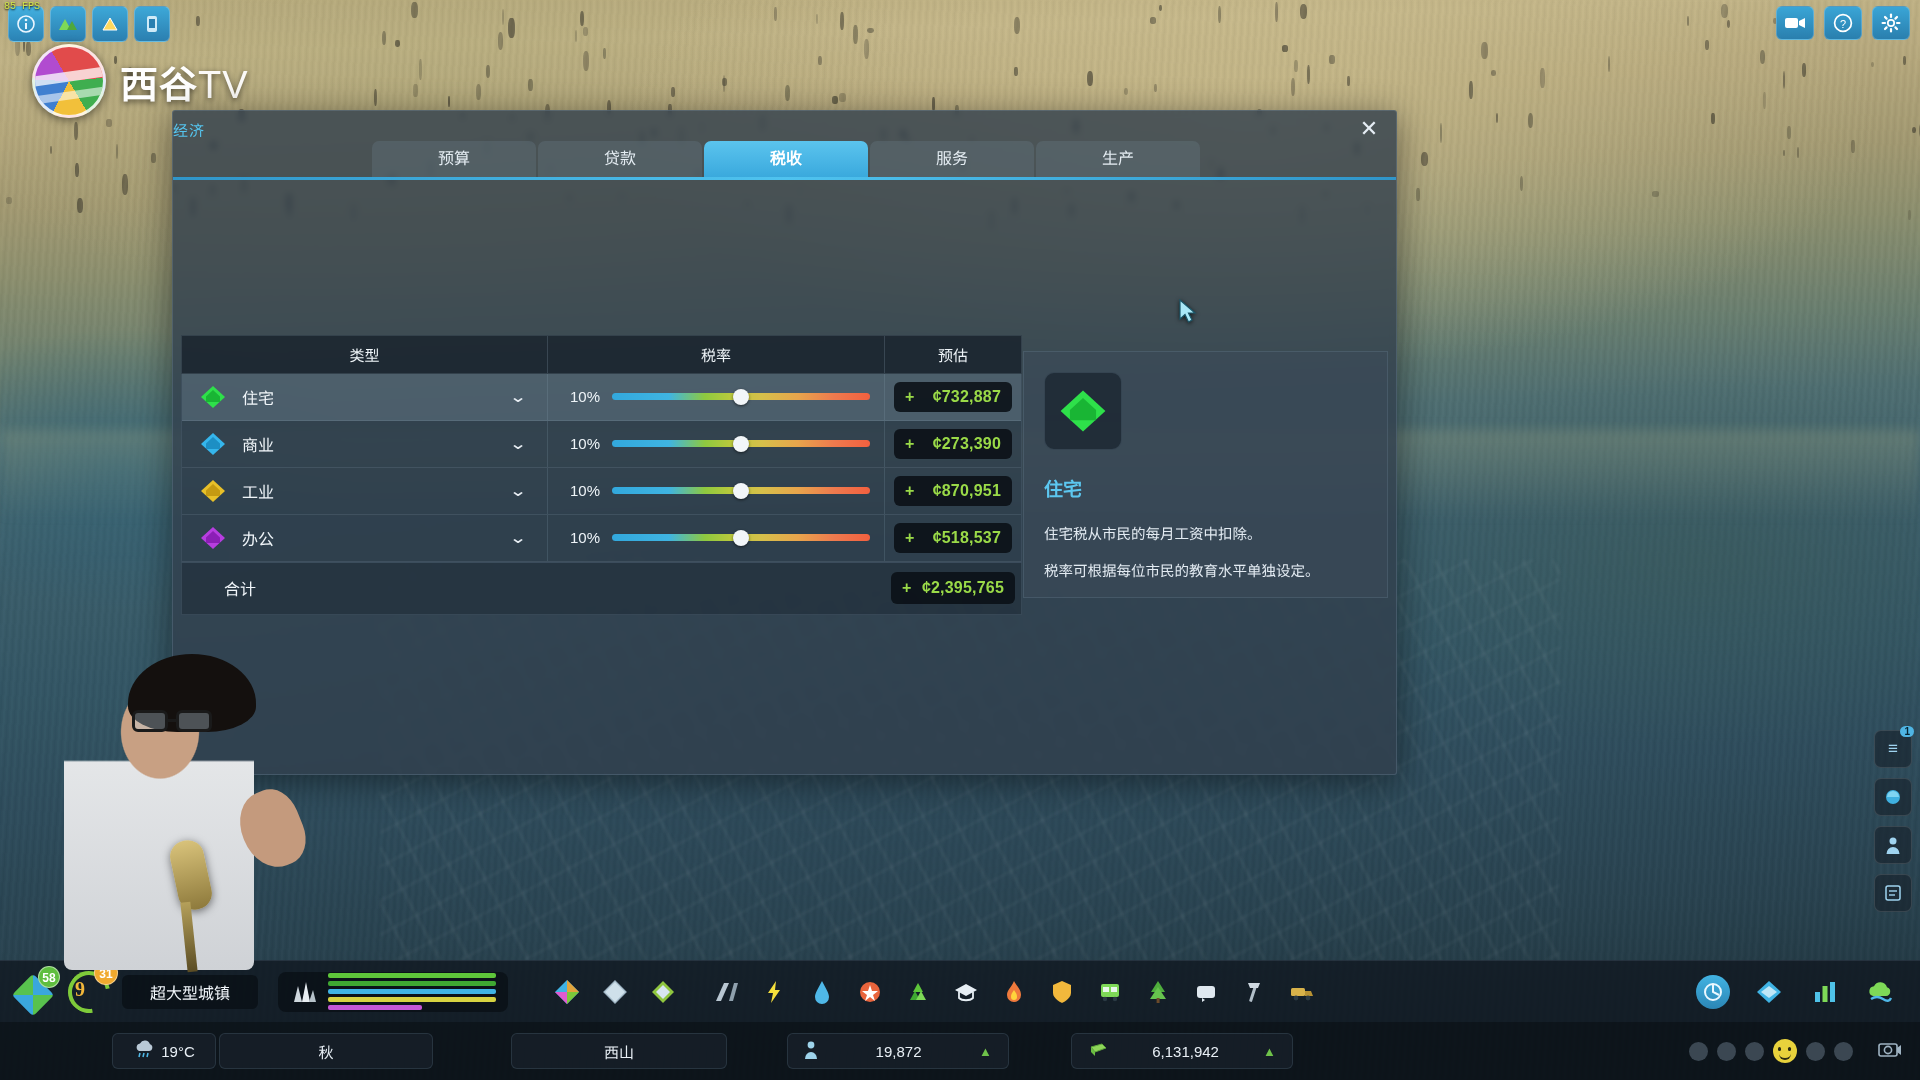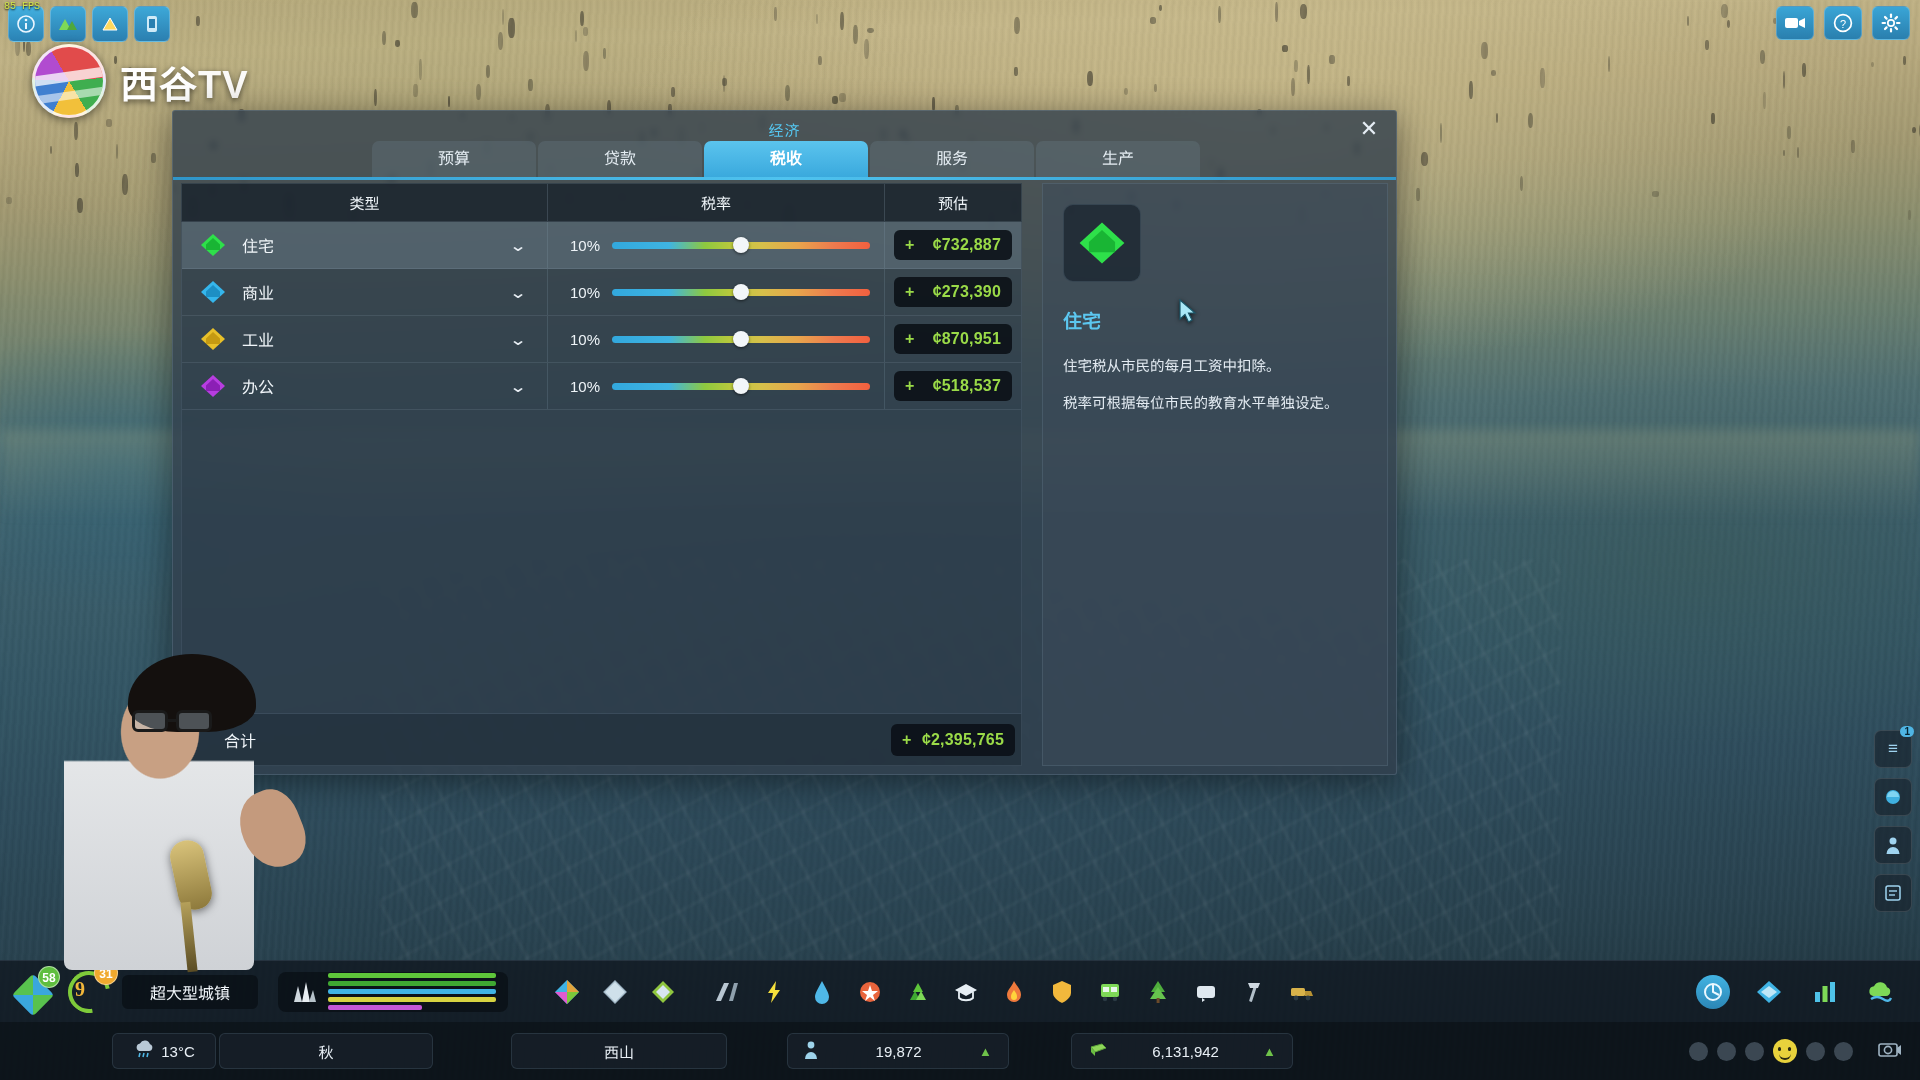--- a/index.html
+++ b/index.html
@@ -79,21 +79,21 @@
   }
   .logo-globe::before{
     content:""; position:absolute; left:-6px; top:24px; width:88px; height:10px;
     background:rgba(255,255,255,.75); transform:rotate(-8deg);
   }
   .logo-globe::after{
     content:""; position:absolute; left:-6px; top:44px; width:88px; height:8px;
     background:rgba(255,255,255,.55); transform:rotate(-8deg);
   }
   .logo-text{ color:#fff; font-size:38px; font-weight:700; text-shadow:0 2px 6px rgba(0,0,0,.6); letter-spacing:1px;}
-  .logo-text .tv{ font-weight:700; opacity:.95; }
+  .logo-text .tv{ font-weight:400; opacity:.95; }
 
   
   .top-right-tools{ position:absolute; right:10px; top:6px; display:flex; gap:10px; z-index:30; }
   .tr-btn{
     width:38px; height:34px; border-radius:6px;
     background:linear-gradient(180deg,#3aa5d6,#2a7fae);
     border:1px solid rgba(255,255,255,.2);
     display:flex; align-items:center; justify-content:center; color:#fff; cursor:pointer;
   }
 
@@ -114,21 +114,21 @@
   .panel{
     position:absolute; left:172px; top:110px; width:1225px; height:665px;
     background:rgba(49,62,76,.80);
     border:1px solid rgba(140,170,195,.22);
     border-radius:3px;
     backdrop-filter: blur(3px);
     z-index:40;
     box-shadow:0 6px 34px rgba(0,0,0,.45);
   }
   .panel-title{
-    position:absolute; left:0; right:0; top:8px; text-align:center;
+    position:absolute; left:0; right:0; top:8px; text-align:left;
     color:#55c6f0; font-size:15px; letter-spacing:1px;
   }
   .panel-close{
     position:absolute; right:14px; top:6px; width:26px; height:26px;
     color:#e6eef5; font-size:22px; line-height:24px; text-align:center; cursor:pointer;
   }
 
   
   .tabs{
     position:absolute; left:199px; top:30px; display:flex; gap:2px;
@@ -142,21 +142,21 @@
   .tab.active{
     background:linear-gradient(180deg,#5bc4ee,#3aa9dd);
     color:#ffffff; font-weight:600;
   }
   .tab-underline{
     position:absolute; left:0; right:0; top:66px; height:3px;
     background:linear-gradient(90deg,#2f95c9,#4fc3ef 50%,#2f95c9);
   }
 
   
-  .body-wrap{ position:absolute; left:8px; right:8px; top:72px; bottom:8px; display:flex; gap:20px; }
+  .body-wrap{ position:absolute; left:8px; right:8px; top:72px; bottom:8px; display:flex; gap:1px;align-items:center; }
   .left-col{ flex:0 0 841px; display:flex; flex-direction:column; }
   .right-col{
     flex:1; background:rgba(60,74,89,.55);
     border:1px solid rgba(150,180,200,.16);
     padding:20px 20px 0 20px;
   }
 
   
   .thead{ display:flex; height:39px; background:rgba(23,32,42,.78); border:1px solid rgba(150,175,195,.18); }
   .th{ display:flex; align-items:center; justify-content:center; color:#eef4f8; font-size:15px; }
@@ -968,21 +968,21 @@
 
     <div class="sb-pill weather-box">
       <span>
         <svg width="22" height="20" viewBox="0 0 22 20">
             <path d="M6 11 a4 4 0 0 1 1 -7.6 a5.5 5.5 0 0 1 10 .8 a3.5 3.5 0 0 1 -1 6.8 Z" fill="#b9c9d6"></path>
             <line x1="7" y1="13" x2="6" y2="17" stroke="#4fb8e8" stroke-width="1.6"></line>
             <line x1="11" y1="13" x2="10" y2="17" stroke="#4fb8e8" stroke-width="1.6"></line>
             <line x1="15" y1="13" x2="14" y2="17" stroke="#4fb8e8" stroke-width="1.6"></line>
           </svg>
       </span>
-      <span>13°C</span>
+      <span>19°C</span>
     </div>
 
     <div class="sb-pill season-box">秋</div>
 
     <div class="sb-pill loc-box">西山</div>
 
     <div class="sb-pill pop-box">
       <span>
         <svg width="14" height="20" viewBox="0 0 14 20">
             <circle cx="7" cy="5" r="3.4" fill="#9ed3ea"></circle>

